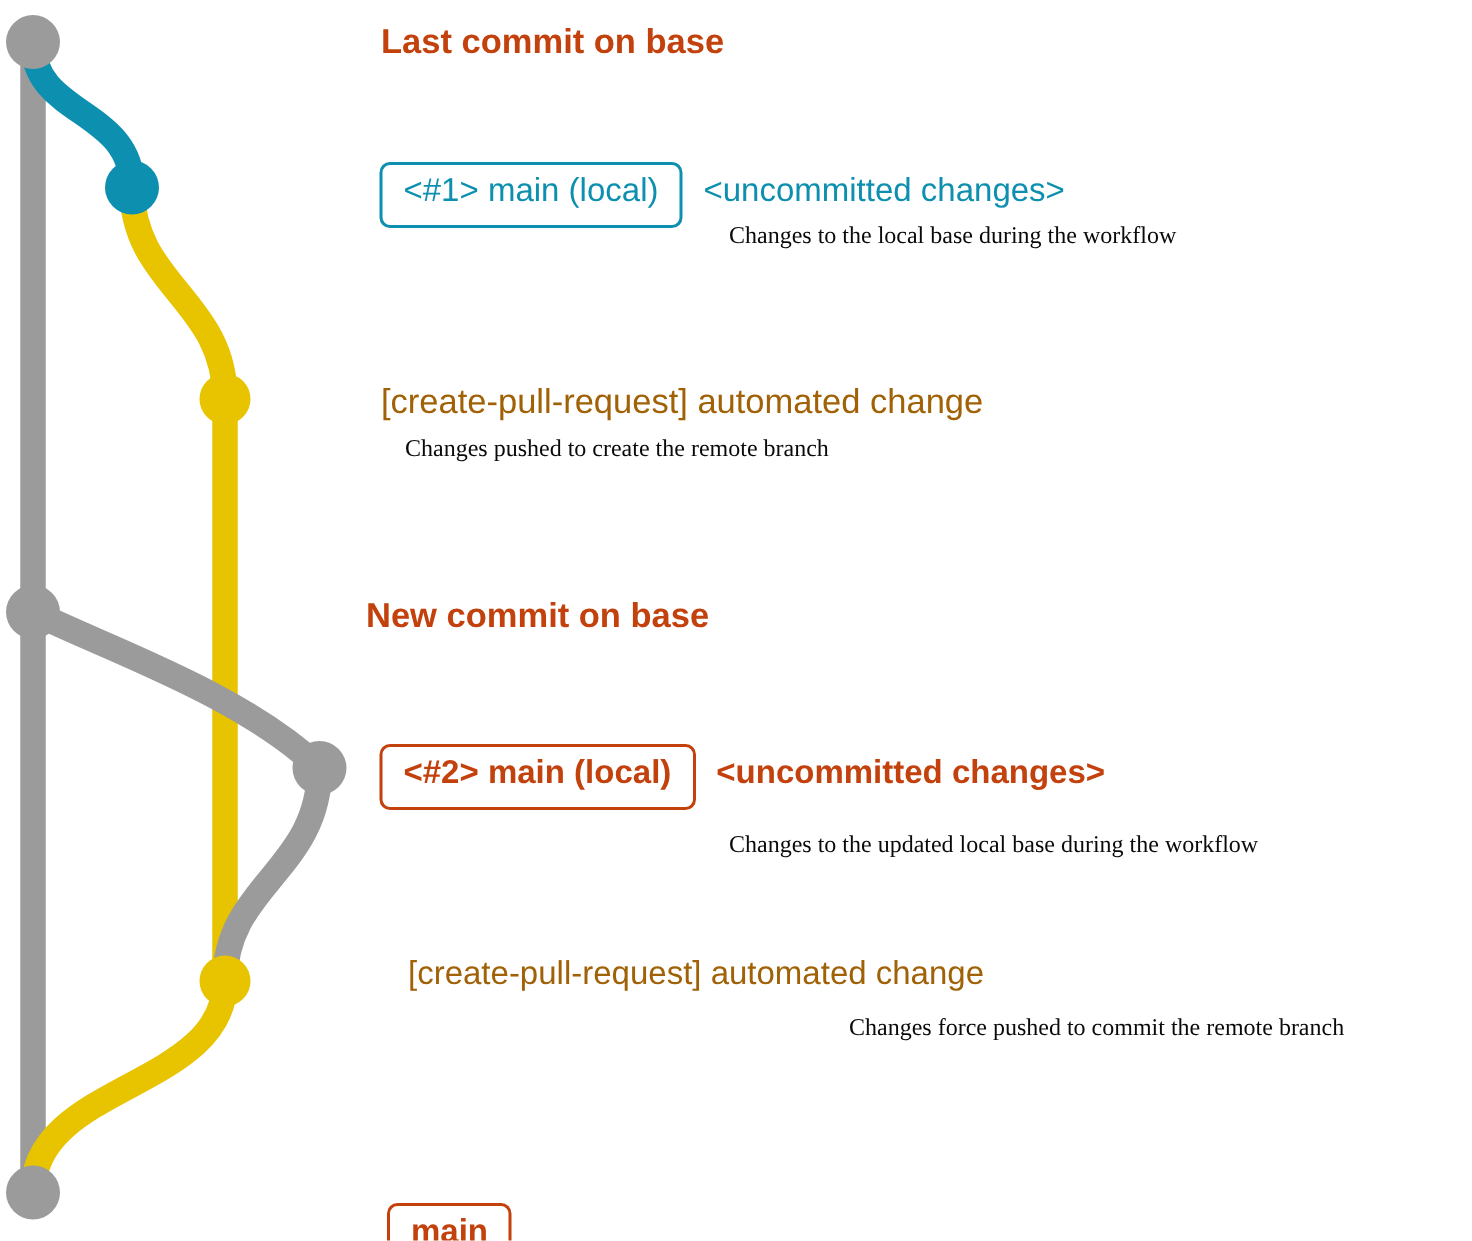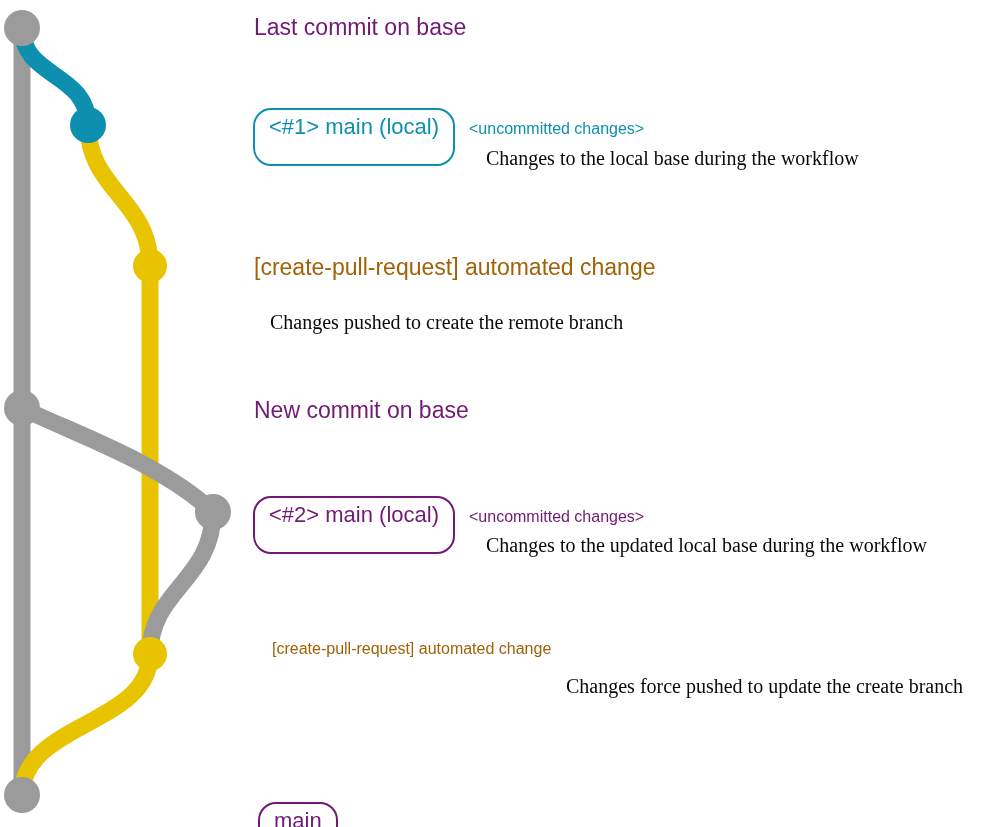--- a/index.html
+++ b/index.html
@@ -27,56 +27,56 @@
   .row {
     position: absolute;
     display: flex;
     align-items: baseline;
   }
 
   
   .pill {
     display: inline-block;
     border: 2px solid currentColor;
-    border-radius: 18px;
-    padding: 4px 14px 24px 14px;
+    border-radius: 7px;
+    padding: 4px 14px 10px 14px;
     font-size: 22px;
     line-height: 26px;
     white-space: nowrap;
     background: #ffffff;
     box-sizing: border-box;
   }
 
   .subject {
-    font-size: 16px;
+    font-size: 22px;
     line-height: 26px;
     white-space: nowrap;
     font-family: "Liberation Sans", sans-serif;
   }
 
   .body-text {
     position: absolute;
     font-family: "Liberation Serif", serif;
-    font-size: 20px;
+    font-size: 16px;
     line-height: 24px;
     color: #0a0a0a;
     white-space: nowrap;
   }
 
   .plain-head {
     position: absolute;
     font-size: 23px;
     line-height: 27px;
     white-space: nowrap;
   }
 
   
   .c-teal   { color: #0d8fb0; }
   .c-yellow { color: #a16207; }
-  .c-gray   { color: #701a75; }
+  .c-gray   { color: #c2410c; font-weight: bold; }
 </style>
 </head>
 <body>
 
 <svg id="graph-svg" viewBox="0 0 981 827" aria-hidden="true">
 
   <path d="M22,28 L22,795" stroke="#9b9b9b" stroke-width="17" fill="none" stroke-linecap="round"></path>
 
   <path d="M22,28 C22,78 88,72 88,125" stroke="#0d8fb0" stroke-width="17" fill="none" stroke-linecap="round"></path>
 
@@ -100,30 +100,30 @@
 
 <div class="plain-head c-gray" style="left:254px; top:14px;">Last commit on base</div>
 
 <div class="row" style="left:253px; top:108px;">
   <span class="pill c-teal">&lt;#1&gt; main (local)</span>
   <span class="subject c-teal" style="margin-left:14px;">&lt;uncommitted changes&gt;</span>
 </div>
 <div class="body-text" style="left:486px; top:146px;">Changes to the local base during the workflow</div>
 
 <div class="plain-head c-yellow" style="left:254px; top:254px;">[create-pull-request] automated change</div>
-<div class="body-text" style="left:270px; top:288px;margin-top:22px;">Changes pushed to create the remote branch</div>
+<div class="body-text" style="left:270px; top:288px;">Changes pushed to create the remote branch</div>
 
-<div class="plain-head c-gray" style="left:254px; top:397px;">New commit on base</div>
+<div class="plain-head c-gray" style="left:244px; top:397px;">New commit on base</div>
 
 <div class="row" style="left:253px; top:496px;">
   <span class="pill c-gray">&lt;#2&gt; main (local)</span>
   <span class="subject c-gray" style="margin-left:14px;">&lt;uncommitted changes&gt;</span>
 </div>
-<div class="body-text" style="left:486px; top:533px;">Changes to the updated local base during the workflow</div>
+<div class="body-text" style="left:486px; top:552px;">Changes to the updated local base during the workflow</div>
 
 <div class="row" style="left:258px; top:636px;">
   <span class="subject c-yellow" style="margin-left:14px;">[create-pull-request] automated change</span>
 </div>
-<div class="body-text" style="left:566px; top:674px;">Changes force pushed to update the create branch</div>
+<div class="body-text" style="left:566px; top:674px;">Changes force pushed to commit the remote branch</div>
 
 <div class="row" style="left:258px; top:802px;">
   <span class="pill c-gray">main</span>
 </div>
 
 </body></html>

